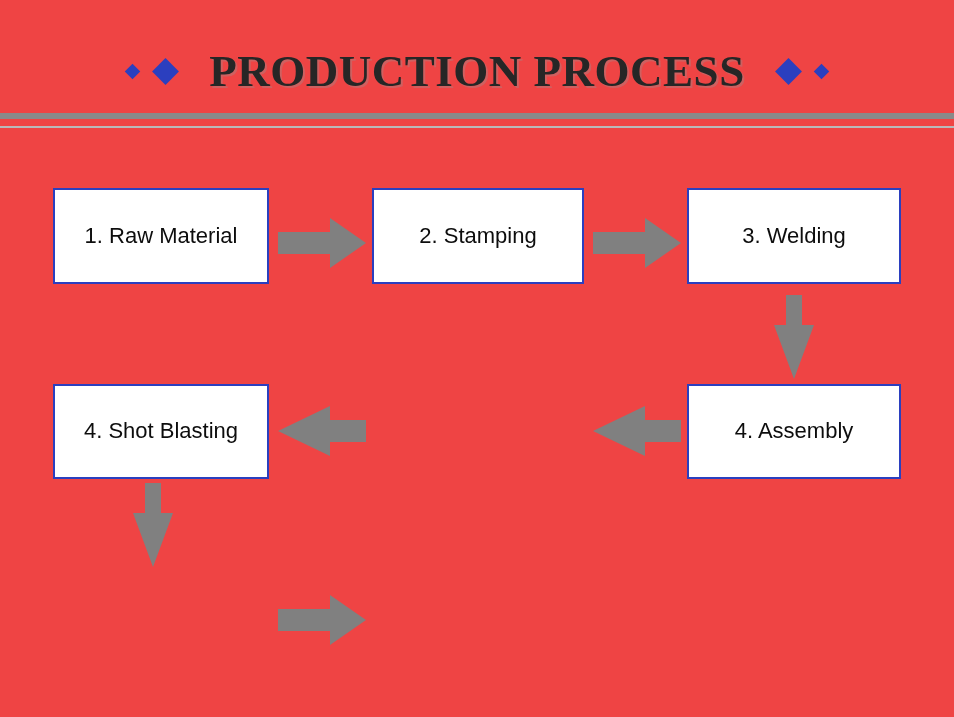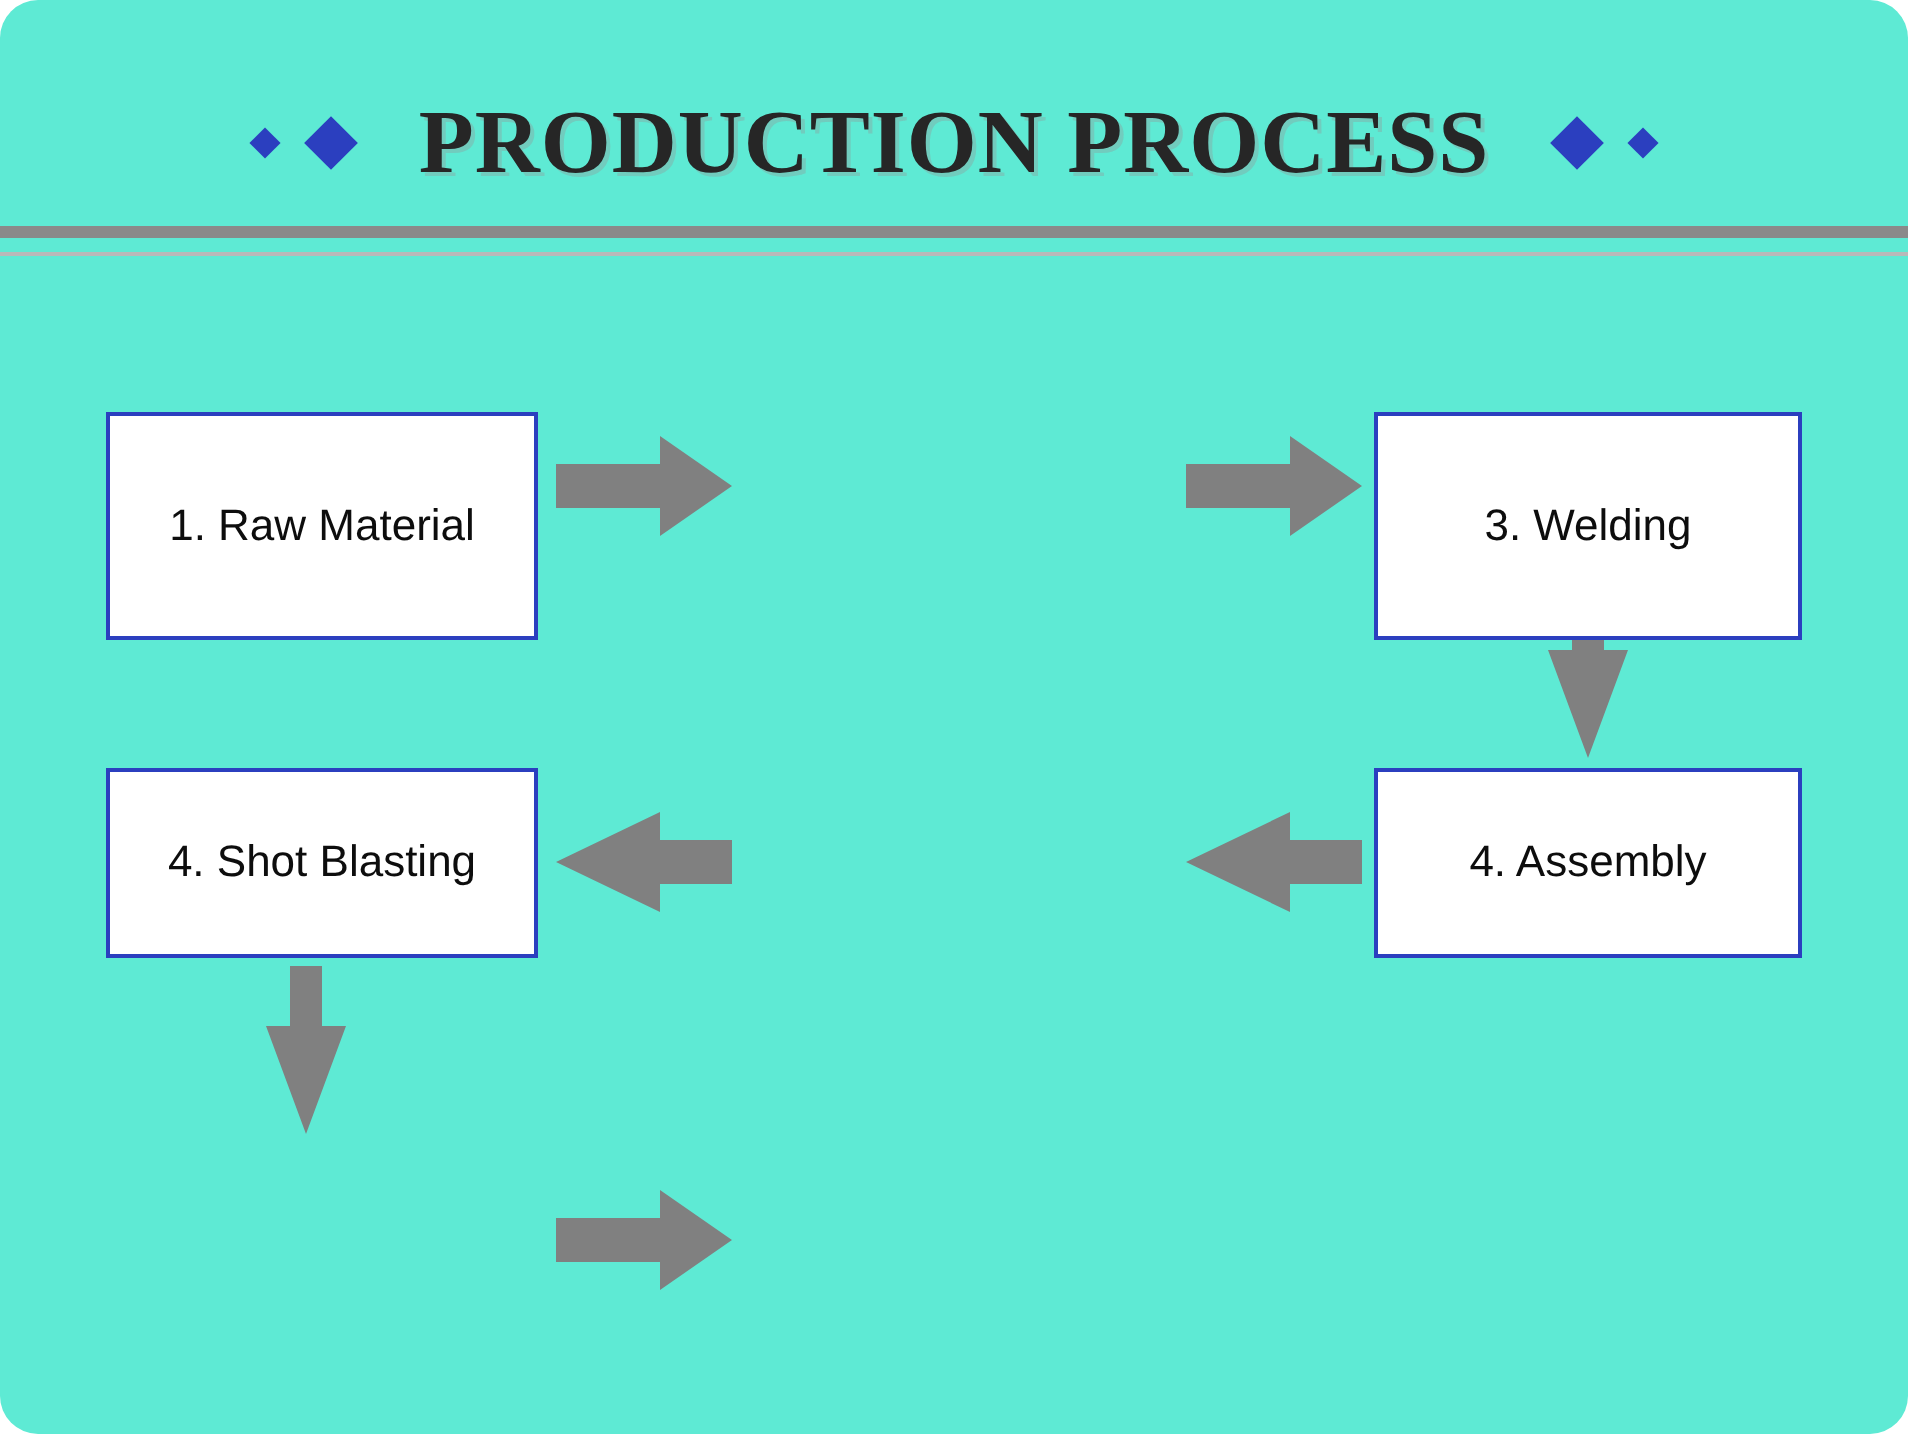--- a/index.html
+++ b/index.html
@@ -13,22 +13,21 @@
     position: relative;
     overflow: hidden;
     font-family: "Liberation Sans", sans-serif;
   }
 
   #slide {
     position: absolute;
     left: 0; top: 0;
     width: 954px;
     height: 717px;
-    background: #5eead4;
-    border-radius: 19px;
+    background: #ef4444;
   }
 
   
   #title-bar {
     position: absolute;
     left: 0;
     top: 36px;
     width: 954px;
     height: 70px;
     display: flex;
@@ -97,21 +96,21 @@
     color: #0d0d0d;
     line-height: 1.22;
     white-space: pre-line;
     padding: 0 6px;
   }
 
   
   .col-1 { left: 53px;  width: 216px; }
   .col-2 { left: 372px; width: 212px; }
   .col-3 { left: 687px; width: 214px; }
-  .row-1 { top: 206px;  height: 114px; }
+  .row-1 { top: 188px;  height: 96px; }
   .row-2 { top: 384px;  height: 95px; }
   .row-3 { top: 573px;  height: 95px; }
 
   
   #arrow-layer {
     position: absolute;
     left: 0; top: 0;
     width: 954px;
     height: 717px;
     pointer-events: none;
@@ -156,20 +155,23 @@
 
     <polygon class="arrow-shape" points="145,483 161,483 161,513 173,513 153,567 133,513 145,513"></polygon>
 
     <polygon class="arrow-shape" points="278,609 330,609 330,595 366,620 330,645 330,631 278,631"></polygon>
   </svg>
 
   <div class="node col-1 row-1">
     <span class="node-label">1. Raw Material</span>
   </div>
 
+  <div class="node col-2 row-1">
+    <span class="node-label">2. Stamping</span>
+  </div>
 
   <div class="node col-3 row-1">
     <span class="node-label">3. Welding</span>
   </div>
 
   <div class="node col-1 row-2">
     <span class="node-label">4. Shot Blasting</span>
   </div>
 
 

